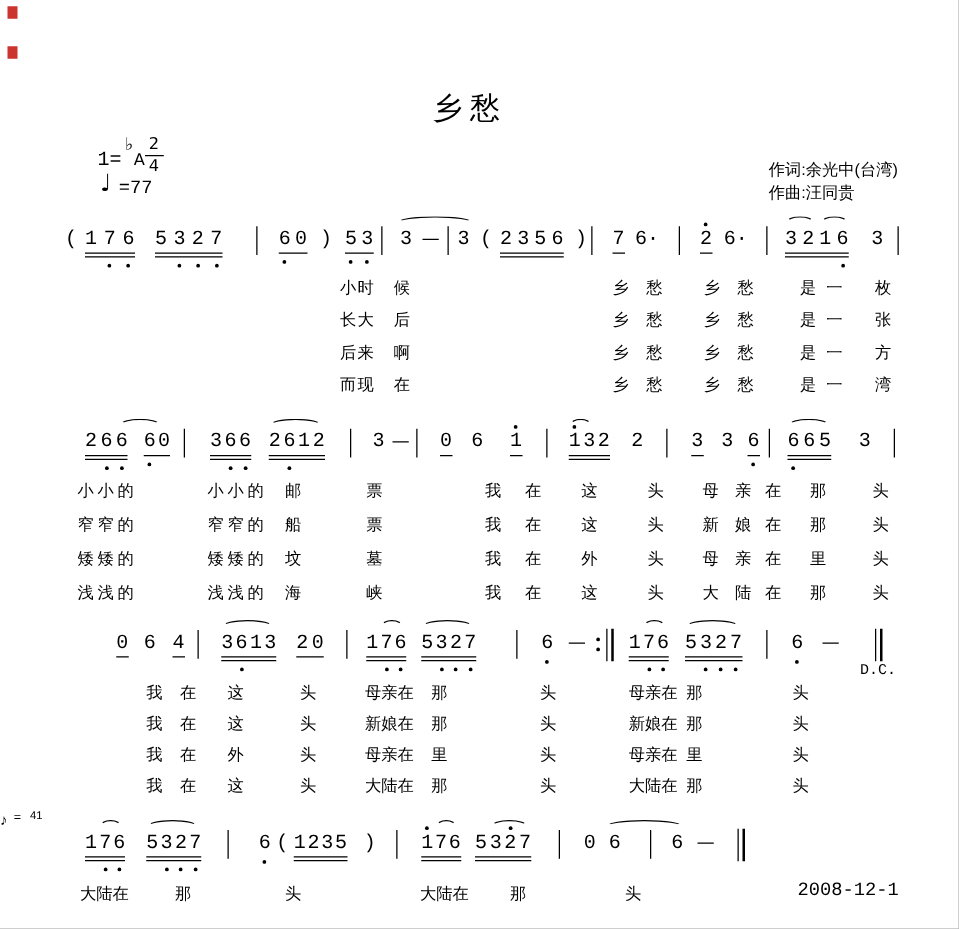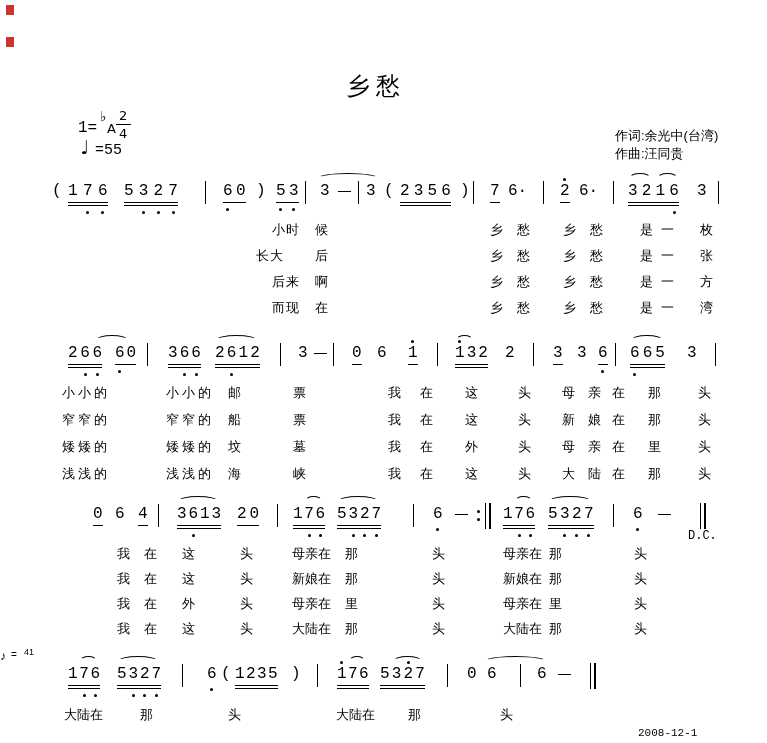--- a/index.html
+++ b/index.html
@@ -35,21 +35,21 @@
   <div class="credit" style="left:615px;top:145px;">作曲:汪同贵</div>
 
   <div class="keysig">
     <span style="left:78px;top:119px;font-size:16px;font-family:'Liberation Mono',monospace;">1=</span>
     <span style="left:100px;top:108px;font-size:14px;">♭</span>
     <span style="left:107px;top:121px;font-size:13px;">A</span>
     <span style="left:119px;top:108px;font-size:13px;">2</span>
     <div class="fracline" style="left:116px;top:124px;width:15px;"></div>
     <span style="left:119px;top:126px;font-size:13px;">4</span>
     <span style="left:80px;top:136px;font-size:19px;">♩</span>
-    <span style="left:95px;top:142px;font-size:15px;font-family:'Liberation Mono',monospace;">=55</span>
+    <span style="left:95px;top:142px;font-size:15px;font-family:'Liberation Mono',monospace;">=77</span>
   </div>
 
   <div id="music">
       <div class="ml" style="top: 182px;">
         <div class="p" style="left: 52px;">(</div>
         <div class="g" style="left: 68px; letter-spacing: 5.37px;">176<div class="ul" style="top: 20px; width: 39.63px;"></div><div class="ul" style="top: 23px; width: 39.63px;"></div><div class="odot" style="left: 18.315px; top: 29px;"></div><div class="odot" style="left: 33.315px; top: 29px;"></div></div>
         <div class="g" style="left: 124px; letter-spacing: 5.12px;">5327<div class="ul" style="top: 20px; width: 53.88px;"></div><div class="ul" style="top: 23px; width: 53.88px;"></div><div class="odot" style="left: 18.065px; top: 29px;"></div><div class="odot" style="left: 32.815px; top: 29px;"></div><div class="odot" style="left: 47.565px; top: 29px;"></div></div>
         <div class="bar" style="left: 205px;"></div>
         <div class="g" style="left: 223px; letter-spacing: 3.37px;">60<div class="ul" style="top: 20px; width: 22.63px;"></div><div class="odot" style="left: 3.315px; top: 26px;"></div></div>
         <div class="p" style="left: 256px;">)</div>
@@ -155,21 +155,21 @@
   <div id="lyrics">
       <div class="lyr" style="left: 272px; top: 222px; letter-spacing: 1px;">小时</div>
       <div class="lyr" style="left: 315px; top: 222px; letter-spacing: 1px;">候</div>
       <div class="lyr" style="left: 490px; top: 222px; letter-spacing: 1px;">乡</div>
       <div class="lyr" style="left: 517px; top: 222px; letter-spacing: 1px;">愁</div>
       <div class="lyr" style="left: 563px; top: 222px; letter-spacing: 1px;">乡</div>
       <div class="lyr" style="left: 590px; top: 222px; letter-spacing: 1px;">愁</div>
       <div class="lyr" style="left: 640px; top: 222px; letter-spacing: 1px;">是</div>
       <div class="lyr" style="left: 661px; top: 222px; letter-spacing: 1px;">一</div>
       <div class="lyr" style="left: 700px; top: 222px; letter-spacing: 1px;">枚</div>
-      <div class="lyr" style="left: 256px; top: 248px; letter-spacing: 1px;">长大</div>
+      <div class="lyr" style="left: 272px; top: 248px; letter-spacing: 1px;">长大</div>
       <div class="lyr" style="left: 315px; top: 248px; letter-spacing: 1px;">后</div>
       <div class="lyr" style="left: 490px; top: 248px; letter-spacing: 1px;">乡</div>
       <div class="lyr" style="left: 517px; top: 248px; letter-spacing: 1px;">愁</div>
       <div class="lyr" style="left: 563px; top: 248px; letter-spacing: 1px;">乡</div>
       <div class="lyr" style="left: 590px; top: 248px; letter-spacing: 1px;">愁</div>
       <div class="lyr" style="left: 640px; top: 248px; letter-spacing: 1px;">是</div>
       <div class="lyr" style="left: 661px; top: 248px; letter-spacing: 1px;">一</div>
       <div class="lyr" style="left: 700px; top: 248px; letter-spacing: 1px;">张</div>
       <div class="lyr" style="left: 272px; top: 274px; letter-spacing: 1px;">后来</div>
       <div class="lyr" style="left: 315px; top: 274px; letter-spacing: 1px;">啊</div>
@@ -283,17 +283,17 @@
       <div class="lyr" style="left: 634px; top: 621px;">头</div>
       <div class="lyr" style="left: 64px; top: 707px;">大陆在</div>
       <div class="lyr" style="left: 140px; top: 707px;">那</div>
       <div class="lyr" style="left: 228px; top: 707px;">头</div>
       <div class="lyr" style="left: 336px; top: 707px;">大陆在</div>
       <div class="lyr" style="left: 408px; top: 707px;">那</div>
       <div class="lyr" style="left: 500px; top: 707px;">头</div>
     </div>
 
   <div class="small-label" style="left:688px;top:529px;font-size:12px;">D.C.</div>
-  <div class="small-label" style="left:638px;top:704px;font-size:11px;margin-top:23px;">2008-12-1</div>
+  <div class="small-label" style="left:638px;top:704px;font-size:15px;">2008-12-1</div>
 
 <div class="artifact" style="left: 6px; top: 5px; background: rgb(204, 52, 48);"></div>
     <div class="artifact" style="left: 6px; top: 37px; background: rgb(204, 52, 48);"></div>
   </div>
 
 </body></html>

